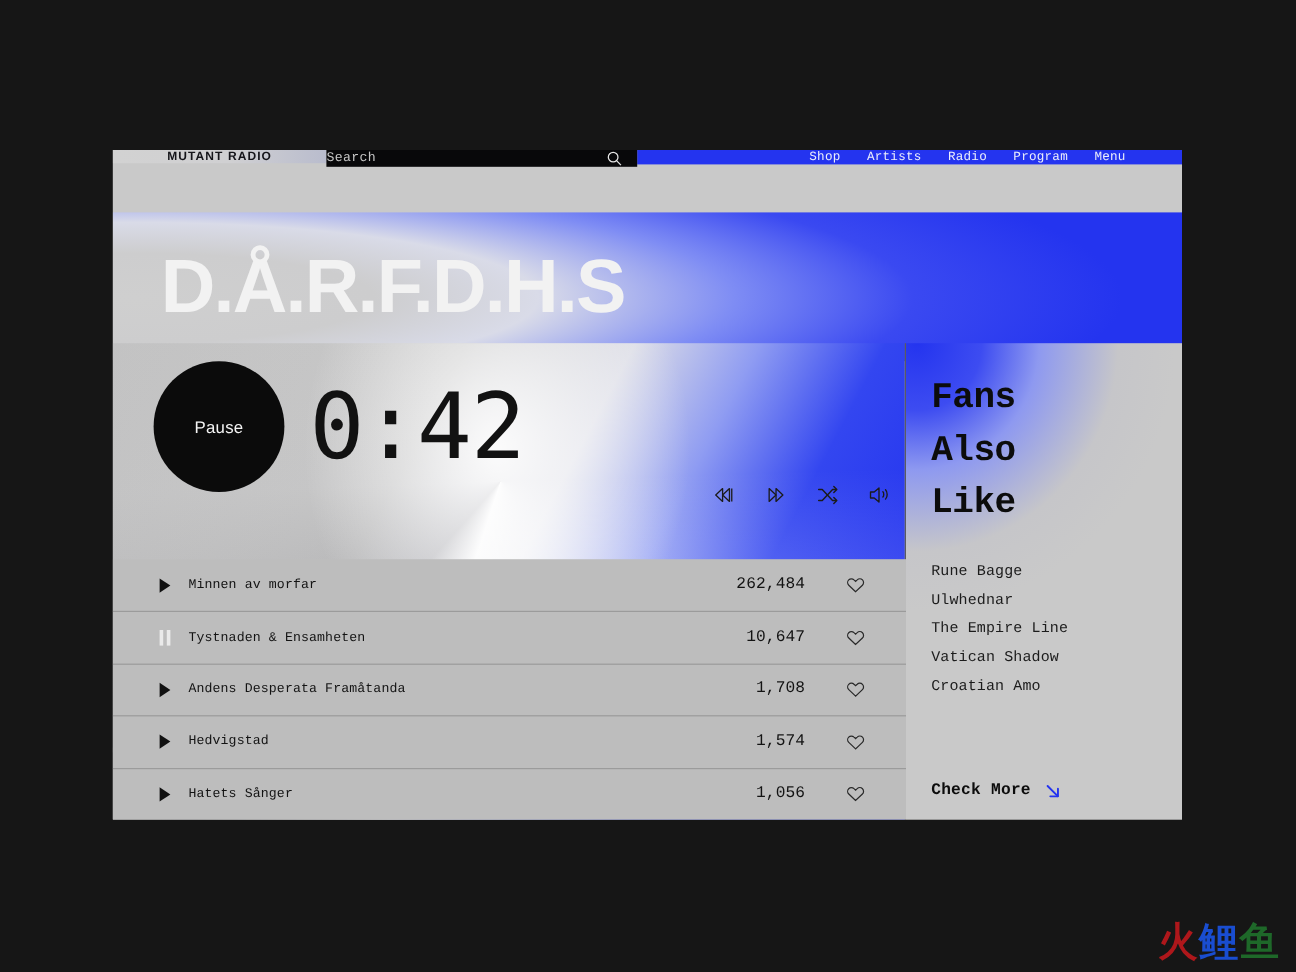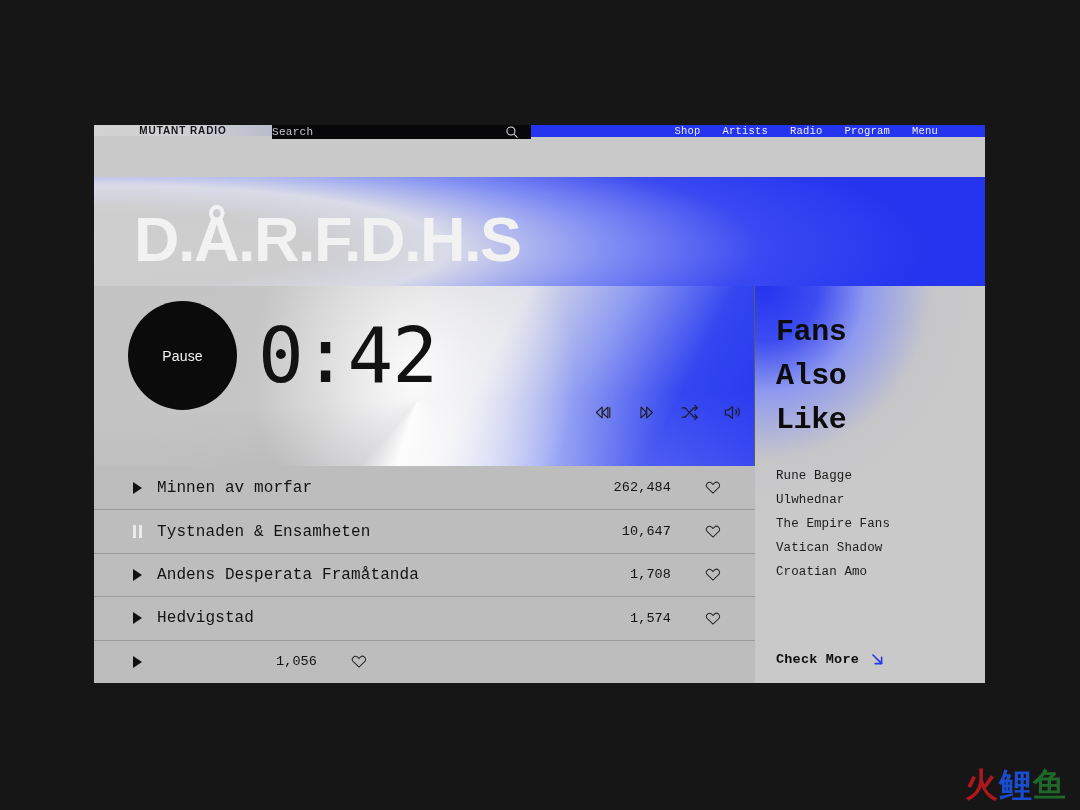--- a/index.html
+++ b/index.html
@@ -217,21 +217,21 @@
     width: 0; height: 0;
     border-left: 9px solid #111;
     border-top: 6px solid transparent;
     border-bottom: 6px solid transparent;
   }
   .bars-pause { display: flex; gap: 3px; }
   .bars-pause i { display: block; width: 3px; height: 13px; background: #eaeaea; }
   .track-title {
     flex: 1;
     font-family: "Liberation Mono", monospace;
-    font-size: 16px;
+    font-size: 11px;
     color: #131313;
     letter-spacing: 0.1px;
   }
   .track-count {
     width: 160px;
     text-align: right;
     font-family: "Liberation Mono", monospace;
     font-size: 13.5px;
     color: #131313;
     letter-spacing: 0.1px;
@@ -426,20 +426,21 @@
             <svg class="ico-heart" viewBox="0 0 18 16" fill="none" stroke="#2a2a2a" stroke-width="1.15">
               <path d="M9 14.3 2.6 8.2a3.5 3.5 0 0 1 4.9-5l1.5 1.4 1.5-1.4a3.5 3.5 0 0 1 4.9 5z"></path>
             </svg>
           </div>
         </div>
 
         <div class="track-row">
           <div class="track-state">
               <div class="tri-play"></div>
             </div>
+          <div class="track-title">Hatets Sånger</div>
           <div class="track-count">1,056</div>
           <div class="track-fav">
             <svg class="ico-heart" viewBox="0 0 18 16" fill="none" stroke="#2a2a2a" stroke-width="1.15">
               <path d="M9 14.3 2.6 8.2a3.5 3.5 0 0 1 4.9-5l1.5 1.4 1.5-1.4a3.5 3.5 0 0 1 4.9 5z"></path>
             </svg>
           </div>
         </div>
 
       </div>
     </div>
@@ -447,21 +448,21 @@
     <div id="right-col">
       <div id="fans-heading">
         <div>Fans</div>
         <div>Also</div>
         <div>Like</div>
       </div>
 
       <div id="fans-list">
         <div class="fan-item">Rune Bagge</div>
         <div class="fan-item">Ulwhednar</div>
-        <div class="fan-item">The Empire Fans</div>
+        <div class="fan-item">The Empire Line</div>
         <div class="fan-item">Vatican Shadow</div>
         <div class="fan-item">Croatian Amo</div>
       </div>
 
       <div id="check-more">
         <span id="check-more-label">Check More</span>
         <svg class="ico-arrow-dr" viewBox="0 0 16 16" fill="none" stroke="#2434ef" stroke-width="1.7" stroke-linecap="round" stroke-linejoin="round">
           <line x1="3.2" y1="3.2" x2="12.2" y2="12.2"></line>
           <polyline points="12.4,5.6 12.4,12.4 5.6,12.4"></polyline>
         </svg>

